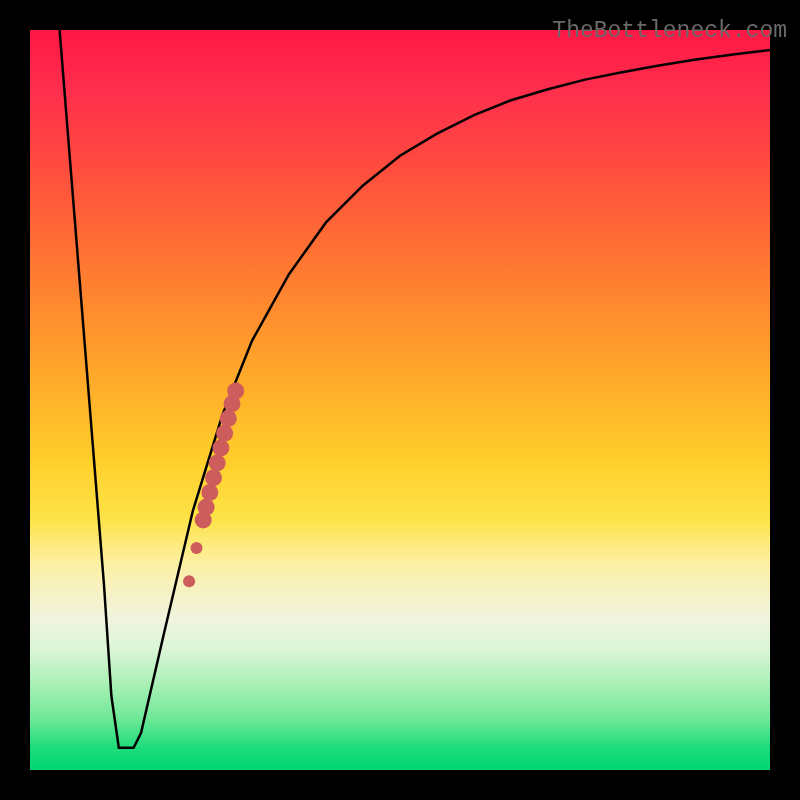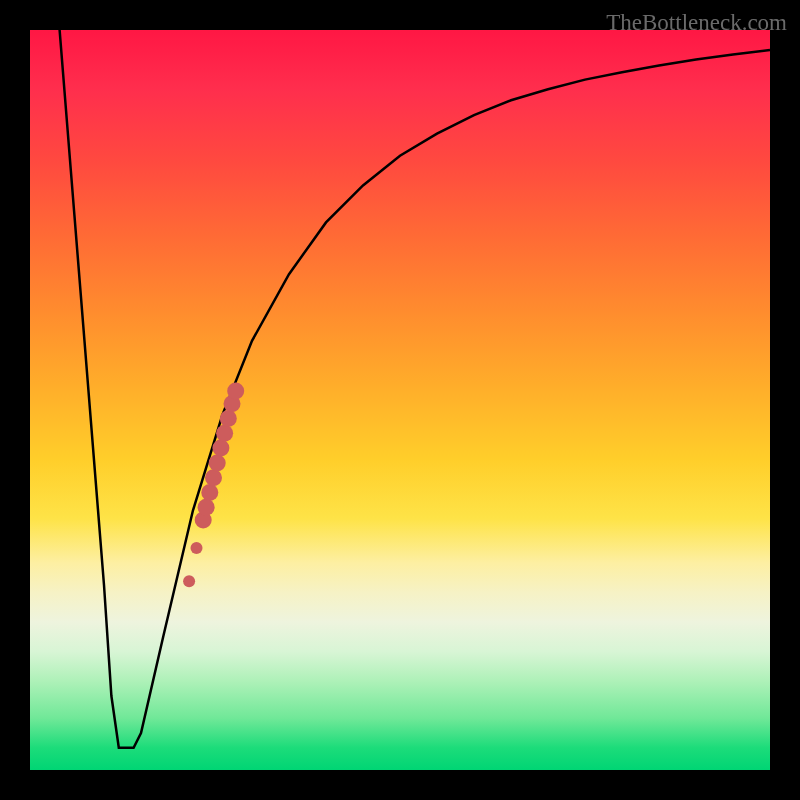--- a/index.html
+++ b/index.html
@@ -49,23 +49,23 @@
   }
   .curve-svg {
     position: absolute;
     left: 0;
     top: 0;
     width: 100%;
     height: 100%;
   }
   .watermark {
     position: absolute;
-    top: 10px;
+    top: 18px;
     right: 13px;
-    font-family: Liberation Serif, serif;
+    font-family: Liberation Mono, monospace;
     font-size: 23px;
     color: #6a6a6a;
     user-select: none;
   }
 </style>
 </head>
 <body>
 
 <div class="chart-container">
   <div class="gradient-bg"></div>

